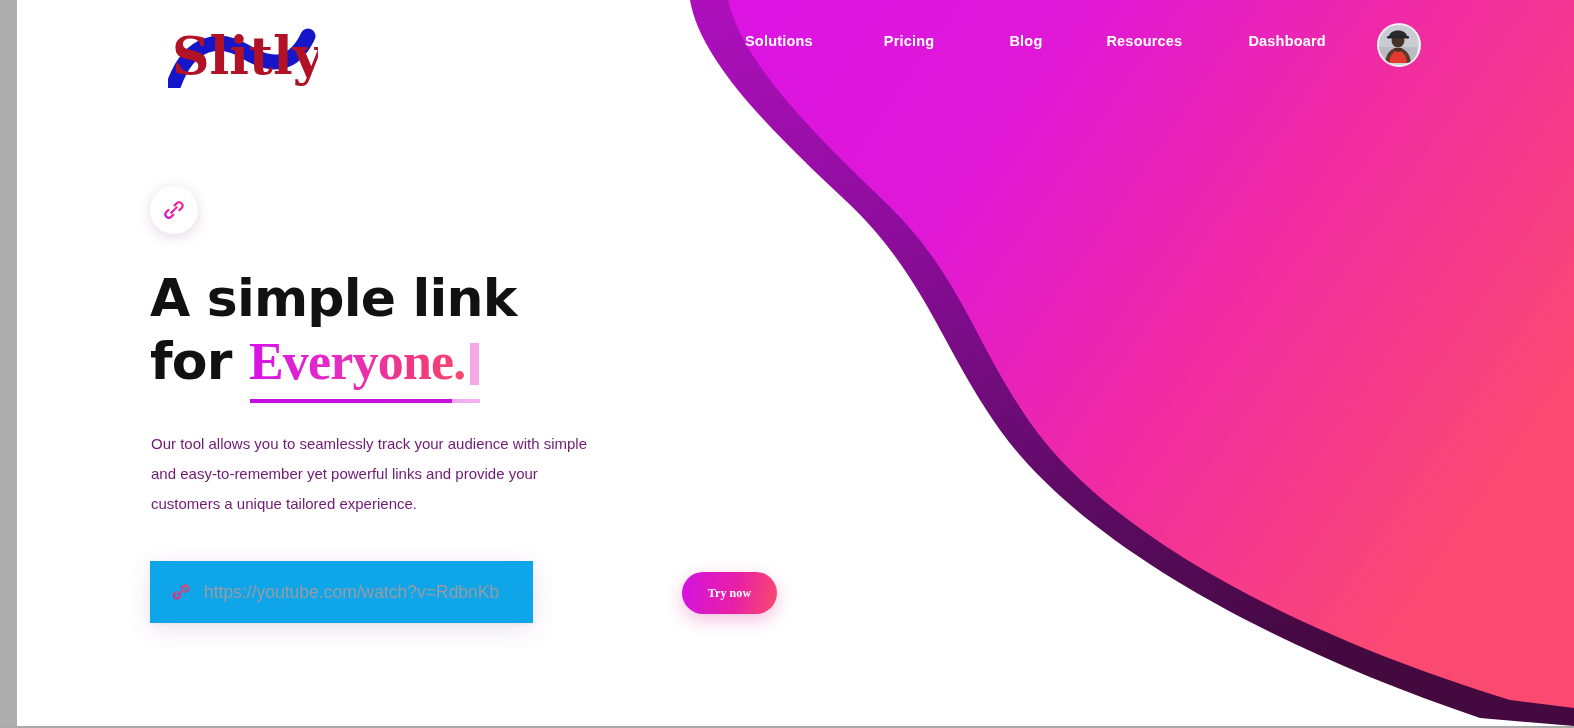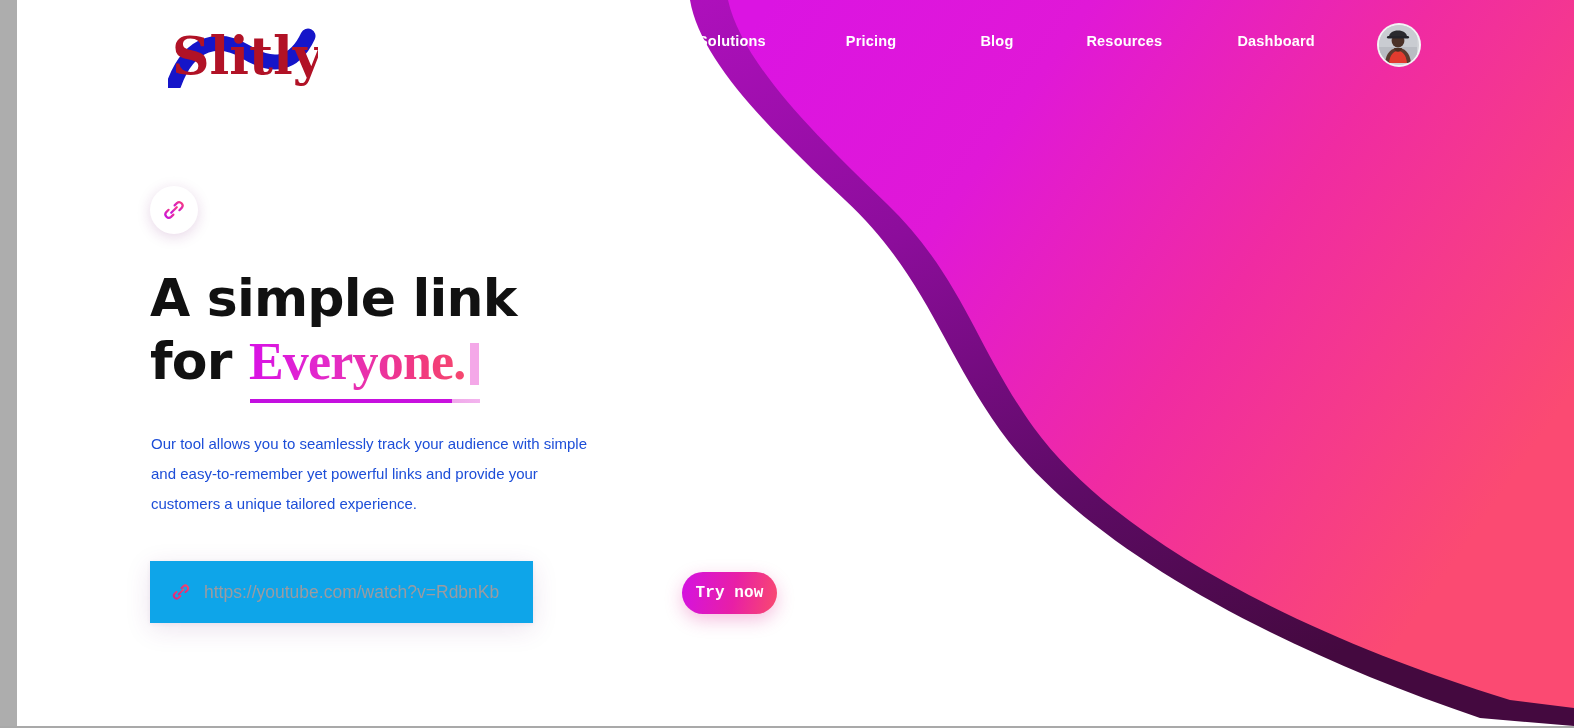--- a/index.html
+++ b/index.html
@@ -67,26 +67,25 @@
     position: absolute;
     left: 168px;
     top: 22px;
     width: 150px;
     height: 66px;
   }
   #logo svg { display: block; }
 
   #navlinks {
     position: absolute;
-    left: 668px;
+    left: 715px;
     top: 33px;
     width: 640px;
     display: flex;
     align-items: center;
-    gap: 9px;
   }
   .navlink {
     color: #ffffff;
     font-size: 14.5px;
     font-weight: bold;
     letter-spacing: 0.2px;
     text-decoration: none;
     white-space: nowrap;
     cursor: pointer;
   }
@@ -169,21 +168,21 @@
     height: 4px;
     background-image: linear-gradient(90deg, #C20FE0 0%, #C911DE 88%, #F0A9EA 88%, #F3B4EE 100%);
   }
 
   #subtext {
     margin: 36px 0 0 1px;
     width: 440px;
     font-family: "Liberation Sans", sans-serif;
     font-size: 15px;
     line-height: 30px;
-    color: #1d4ed8;
+    color: #701a75;
   }
 
   
   #url-form {
     margin-top: 42px;
     position: relative;
     width: 480px;
     height: 62px;
   }
   #url-box {
@@ -220,22 +219,22 @@
     position: absolute;
     left: 532px;
     top: 11px;
     transform: translateX(-0px);
     width: 95px;
     height: 42px;
     border: none;
     border-radius: 21px;
     background-image: linear-gradient(100deg, #D312E2 0%, #E81FA6 55%, #F94A6E 100%);
     color: #ffffff;
-    font-family: Liberation Mono, monospace;
-    font-size: 16px;
+    font-family: Liberation Serif, serif;
+    font-size: 12px;
     font-weight: bold;
     cursor: pointer;
     box-shadow: 0 6px 18px rgba(220,30,140,0.28);
     letter-spacing: 0.1px;
   }
 </style>
 </head>
 <body>
 
 <div id="page">

